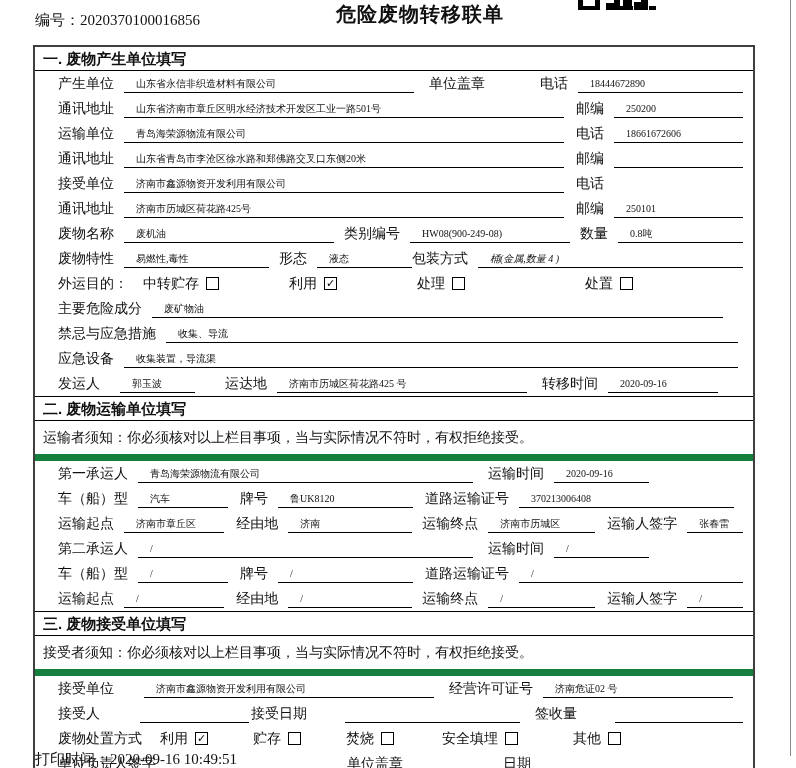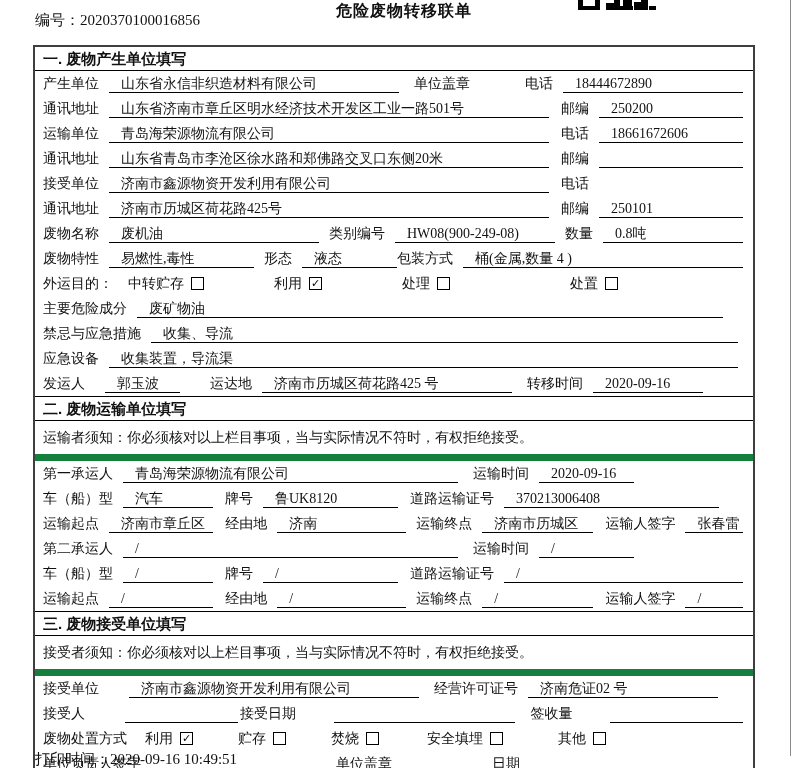--- a/index.html
+++ b/index.html
@@ -5,49 +5,49 @@
   html,body{margin:0;padding:0;}
   body{
     width:796px;height:768px;position:relative;background:#ffffff;
     font-family:"Liberation Serif","DejaVu Serif",serif;color:#111;
     overflow:hidden;
   }
   .page-edge{position:absolute;left:790px;top:0;width:1px;height:756px;background:#8a8a8a;}
   .header{position:relative;height:43px;}
   .doc-number{position:absolute;left:35px;top:11px;font-size:15px;white-space:nowrap;}
   .title{
-    position:absolute;left:336px;top:1px;font-size:16px;font-weight:bold;
+    position:absolute;left:336px;top:1px;font-size:20px;font-weight:bold;
     font-family:Liberation Mono, monospace;letter-spacing:1px;white-space:nowrap;
   }
   .qr{position:absolute;left:578px;top:0;}
   #form-box{
     position:absolute;left:33px;top:45px;width:722px;
     border:2px solid #3f3f3f;box-sizing:border-box;background:#fff;
   }
   .section{border-top:1px solid #000;}
   .section:first-child{border-top:none;}
   .sec-header{
     font-family:"Liberation Sans","DejaVu Sans",sans-serif;
     font-weight:bold;font-size:15px;line-height:22px;height:22px;
     padding:1px 8px 0 8px;border-bottom:1px solid #000;
   }
   .sec-note{
     font-size:14px;line-height:22px;padding:6px 8px 5px 8px;
     border-bottom:7px solid #15803d;
   }
   .row{
     display:flex;align-items:flex-end;height:25px;
-    padding:0 10px 3px 8px;font-size:14px;box-sizing:border-box;
+    padding:0 10px 3px 23px;font-size:14px;box-sizing:border-box;
   }
   .lbl,.stat{white-space:nowrap;line-height:19px;margin-right:10px;}
   .stat{margin-right:0;}
   .fld{
     border-bottom:1px solid #000;height:19px;line-height:19px;
     padding-left:12px;box-sizing:border-box;white-space:nowrap;overflow:hidden;
-    font-size:14px;
+    font-size:10px;
   }
   .chk-item{display:inline-flex;align-items:center;line-height:19px;white-space:nowrap;}
   .chk-item .chk-lbl{margin-right:7px;}
   .chk{
     display:inline-block;width:11px;height:11px;border:1px solid #000;
     box-sizing:content-box;position:relative;top:0;
     font-family:"DejaVu Sans","Liberation Sans",sans-serif;
     font-size:11px;line-height:11px;text-align:center;color:#000;
   }
   .print-time{position:absolute;left:35px;top:750px;font-size:15px;white-space:nowrap;}
@@ -120,21 +120,21 @@
         <span class="fld" style="width: 160px;">HW08(900-249-08)</span>
         <span class="lbl" style="margin-left: 10px;">数量</span>
         <span class="fld" style="flex: 1 1 0%;">0.8吨</span>
       </div>
       <div class="row">
         <span class="lbl">废物特性</span>
         <span class="fld" style="width: 145px; margin-top: 40px;">易燃性,毒性</span>
         <span class="lbl" style="margin-left: 10px;">形态</span>
         <span class="fld" style="width: 95px;">液态</span>
         <span class="lbl" style="">包装方式</span>
-        <span class="fld" style="flex: 1 1 0%;">桶(金属,数量  4 )</span>
+        <span class="fld" style="flex: 1 1 0%; font-style: italic;">桶(金属,数量  4 )</span>
       </div>
       <div class="row">
         <span class="lbl">外运目的：</span>
         <span class="chk-item" style="margin-left: 5px;">
           <span class="chk-lbl">中转贮存</span>
           <span class="chk"></span>
         </span>
         <span class="chk-item" style="margin-left: 70px;">
           <span class="chk-lbl">利用</span>
           <span class="chk">✓</span>

